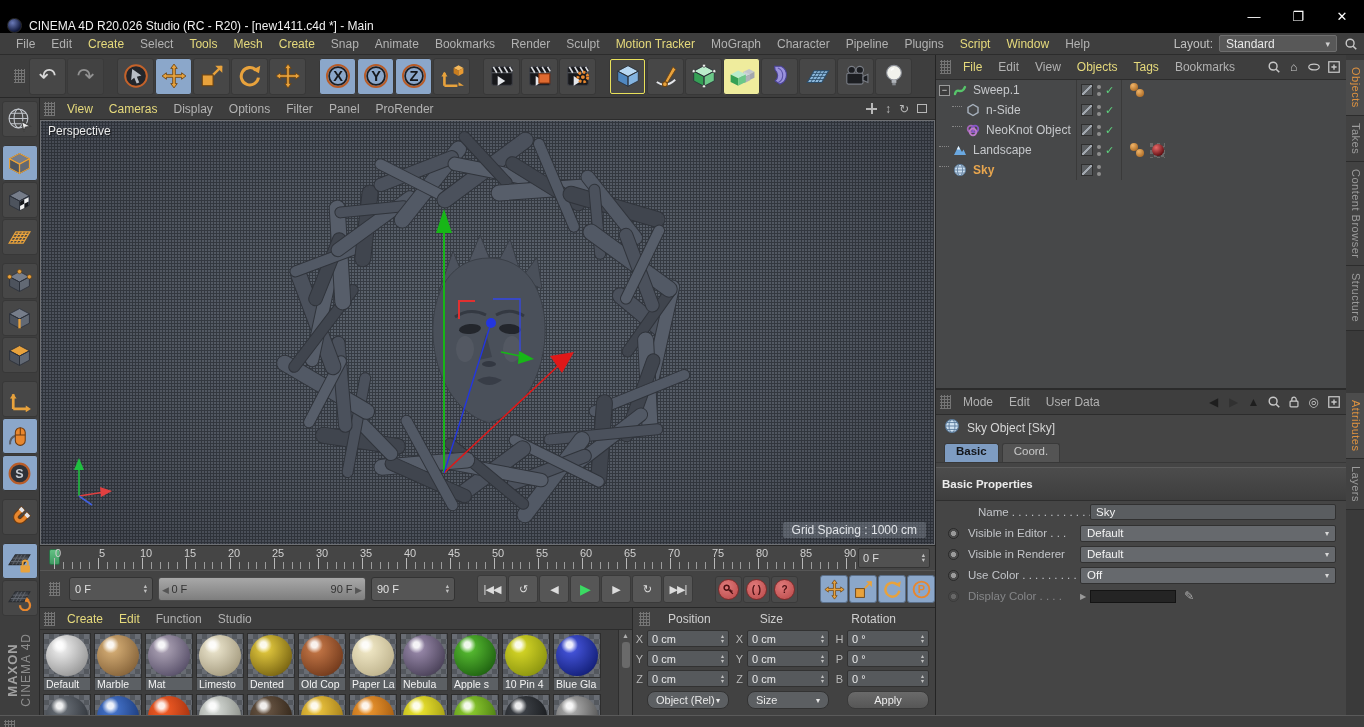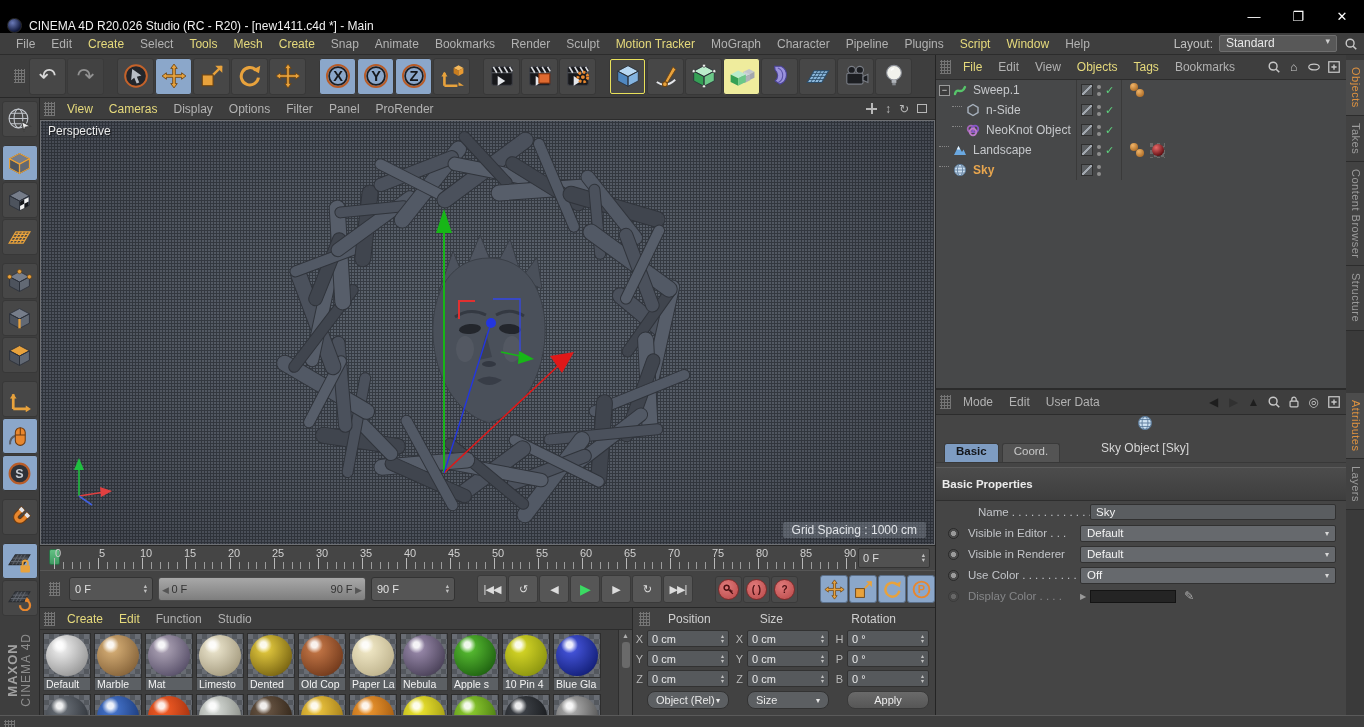--- a/index.html
+++ b/index.html
@@ -12,21 +12,21 @@
   .wtitle{font-size:12px;color:#f0f0f0;}
   .winbtns{margin-left:auto;display:flex;height:100%;}
   .wbtn{width:44px;display:flex;align-items:center;justify-content:center;font-size:13px;color:#fff;}
 
   
   .menubar{height:22px;background:#3e3e3e;border-bottom:1px solid #2c2c2c;display:flex;align-items:center;padding-left:8px;}
   .menu-item{padding:0 8px;color:#b2b2b2;white-space:nowrap;}
   .menu-item.hl{color:#e6da7c;}
   .layoutwrap{margin-left:auto;display:flex;align-items:center;gap:6px;padding-right:6px;}
   .layoutlbl{color:#c0c0c0;}
-  .layoutdrop{width:118px;height:17px;background:#585858;border:1px solid #6e6e6e;border-radius:2px;display:flex;align-items:flex-start;padding:0 6px;color:#e8e8e8;}
+  .layoutdrop{width:118px;height:17px;background:#585858;border:1px solid #6e6e6e;border-radius:2px;display:flex;align-items:center;padding:0 6px;color:#e8e8e8;}
   .layoutdrop .caret{margin-left:auto;font-size:9px;color:#cfcfcf;}
 
   
   .main-row{display:flex;height:660px;}
   .left-zone{width:935px;display:flex;flex-direction:column;}
 
   
   .toolbar{height:43px;background:#3e3e3e;display:flex;align-items:center;padding-left:10px;border-bottom:1px solid #282828;}
   .tbtn{width:37px;height:37px;background:#474747;border:1px solid #383838;border-radius:3px;display:flex;align-items:center;justify-content:center;margin-right:1px;flex:none;}
   .tbtn.active{background:#8ba7ca;}
@@ -149,21 +149,21 @@
   .ocheck{color:#5ed37e;font-weight:bold;font-size:11px;width:10px;}
   .om-tags{flex:1;display:flex;align-items:center;padding-left:8px;}
   .tag-dot{width:8px;height:8px;border-radius:50%;background:radial-gradient(circle at 35% 30%,#f0b468,#9c5a16);flex:none;}
   .tag-dot:first-child{transform:translateY(-3px);}
   .tag-dot:nth-child(2){transform:translate(-2px,3px);}
   .tag-texture{width:15px;height:15px;margin-left:4px;flex:none;background:repeating-conic-gradient(#4a4a4a 0% 25%,#6a6a6a 0% 50%) 0 0/7px 7px;display:flex;align-items:center;justify-content:center;}
   .tag-texture::after{content:"";width:12px;height:12px;border-radius:50%;background:radial-gradient(circle at 35% 30%,#e86868,#5c0a0e 78%);}
 
   
   .attr{flex:1;display:flex;flex-direction:column;min-height:0;}
-  .attr-title{height:25px;display:flex;align-items:center;gap:7px;padding-left:8px;color:#d6d6d6;flex-direction:column;}
+  .attr-title{height:25px;display:flex;align-items:center;gap:7px;padding-left:8px;color:#d6d6d6;}
   .attr-title svg{width:16px;height:16px;}
   .attr-tabs{height:23px;display:flex;gap:3px;padding:3px 0 0 8px;border-bottom:1px solid #383838;}
   .atab{padding:1px 11px;border-radius:3px 3px 0 0;background:#545454;border:1px solid #3a3a3a;border-bottom:none;color:#c8c8c8;font-size:11.5px;}
   .atab.active{background:#7e9cc2;color:#14161a;font-weight:bold;}
   .attr-section{height:34px;background:linear-gradient(#4c4c4c,#3e3e3e);border-top:1px solid #5c5c5c;border-bottom:1px solid #2e2e2e;color:#ececec;font-weight:bold;font-size:11.5px;display:flex;align-items:center;padding-left:6px;margin-top:4px;}
   .arow{height:20px;display:flex;align-items:center;padding:0 10px 0 12px;margin-top:1px;}
   .arad{width:11px;height:11px;border-radius:50%;border:1.6px solid #2a2a2a;background:radial-gradient(#9a9a9a 0 2.4px,#4c4c4c 2.6px);flex:none;}
   .arad.dim{opacity:.4;}
   .alabel{width:112px;color:#c2c4c8;font-size:11.5px;margin-left:9px;white-space:nowrap;overflow:hidden;flex:none;}
   .alabel.wide{margin-left:30px;}

